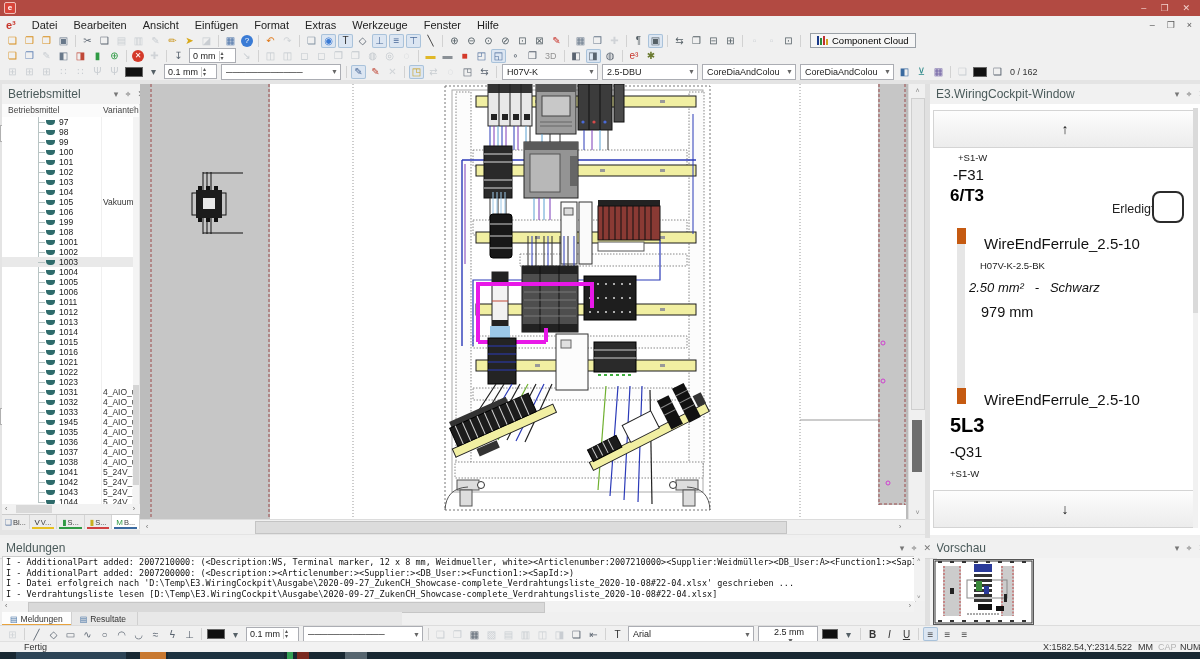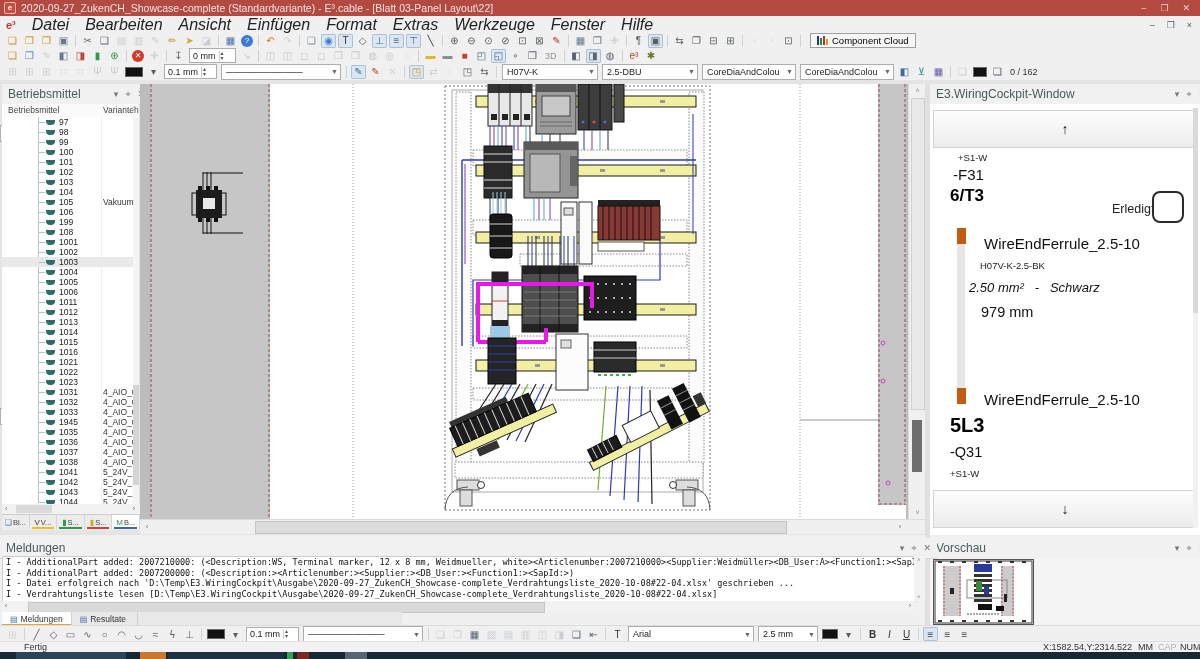--- a/index.html
+++ b/index.html
@@ -5,21 +5,21 @@
   html,body{margin:0;padding:0;}
   body{width:1200px;height:659px;position:relative;overflow:hidden;background:#f0f0f0;
        font-family:"Liberation Sans",sans-serif;font-size:11px;color:#222;}
   .abs{position:absolute;}
   
   #titlebar{left:0;top:0;width:1200px;height:16px;background:#b24a42;display:flex;align-items:center;color:#f6e3e0;font-size:10.5px;}
   #titlebar .appico{width:10px;height:10px;background:#d8453a;border:1px solid #f0c0ba;border-radius:2px;margin:0 5px 0 4px;color:#fff;font-size:8px;line-height:9px;text-align:center;font-weight:bold;}
   #titlebar .wctl{margin-left:auto;display:flex;gap:14px;padding-right:10px;font-size:9px;color:#f3d4cf;}
   #menubar{left:0;top:16px;width:1200px;height:17px;background:#f0f0f0;display:flex;align-items:center;border-bottom:1px solid #e2e2e2;}
   #menubar .e3logo{color:#c8362c;font-weight:bold;font-size:11px;margin:0 8px 0 6px;}
-  .menuitem{padding:0 8px;font-size:16px;color:#222;font-style:italic;}
+  .menuitem{padding:0 8px;font-size:11px;color:#222;}
   #mdictl{margin-left:auto;display:flex;gap:12px;padding-right:8px;font-size:9px;color:#555;}
   
   .tb{background:#f0f0f0;display:flex;align-items:center;padding-left:4px;}
   #tb1{left:0;top:33px;width:1200px;height:15px;}
   #tb2{left:0;top:48px;width:1200px;height:15px;}
   #tb3{left:0;top:63px;width:1200px;height:17px;border-bottom:1px solid #dcdcdc;}
   #tbB{left:0;top:625px;width:1200px;height:16px;border-top:1px solid #dcdcdc;}
   .tbi{width:15px;height:14px;display:inline-flex;align-items:center;justify-content:center;font-size:10px;margin:0 1px;border-radius:2px;flex:none;}
   .tbi.press{background:#dce6f2;box-shadow:inset 0 0 0 1px #a9c2da;}
   .tbi.dim{opacity:.45;}
@@ -113,21 +113,20 @@
   #statusbar .knum{position:absolute;left:1180px;top:0;}
   #statusbar .kscrl{position:absolute;left:1197px;top:0;color:#b5b5b5;}
   #taskbar{left:0;top:652px;width:1200px;height:7px;background:#182832;}
   #taskbar div{position:absolute;top:0;height:7px;}
 </style>
 </head>
 <body>
 
 <div id="titlebar" class="abs">
   <span class="appico">e</span>
-  <span>2020-09-27_ZukenCH_Showcase-complete (Standardvariante) - E³.cable - [Blatt 03-Panel Layout\22]</span>
   <span class="wctl">
     <span>–</span>
     <span>❐</span>
     <span>✕</span>
   </span>
 </div>
 
 <div id="menubar" class="abs">
   <span class="e3logo">e³</span>
   <span id="menu-items" style="display:flex;">
@@ -1089,21 +1088,21 @@
     <span class="tbi dim" style="color: rgb(154, 164, 174);">◫</span>
     <span class="tbi dim" style="color: rgb(154, 164, 174);">◨</span>
     <span class="tbi" style="color: rgb(90, 100, 112);">❑</span>
     <span class="tbi" style="color: rgb(90, 100, 112);">⇤</span>
     <span class="sep"></span>
     <span class="tbi" style="color: rgb(51, 51, 51);">T</span>
     <span class="combo" style="width: 118px;">
       <span>Arial</span>
       <span class="arr">▼</span>
     </span>
-    <span class="combo" style="width: 52px;">
+    <span class="combo" style="width: 52px; flex-direction: column;">
       <span>2.5 mm</span>
       <span class="arr">▼</span>
     </span>
     <span class="swatch" style="width: 14px; background: rgb(17, 17, 17);"></span>
     <span class="tbi" style="color: rgb(85, 96, 102);">▾</span>
     <span class="sep"></span>
     <span class="tbi" style="color: rgb(51, 51, 51); font-weight: bold;">B</span>
     <span class="tbi" style="color: rgb(51, 51, 51); font-style: italic;">I</span>
     <span class="tbi" style="color: rgb(51, 51, 51); text-decoration: underline;">U</span>
     <span class="sep"></span>

